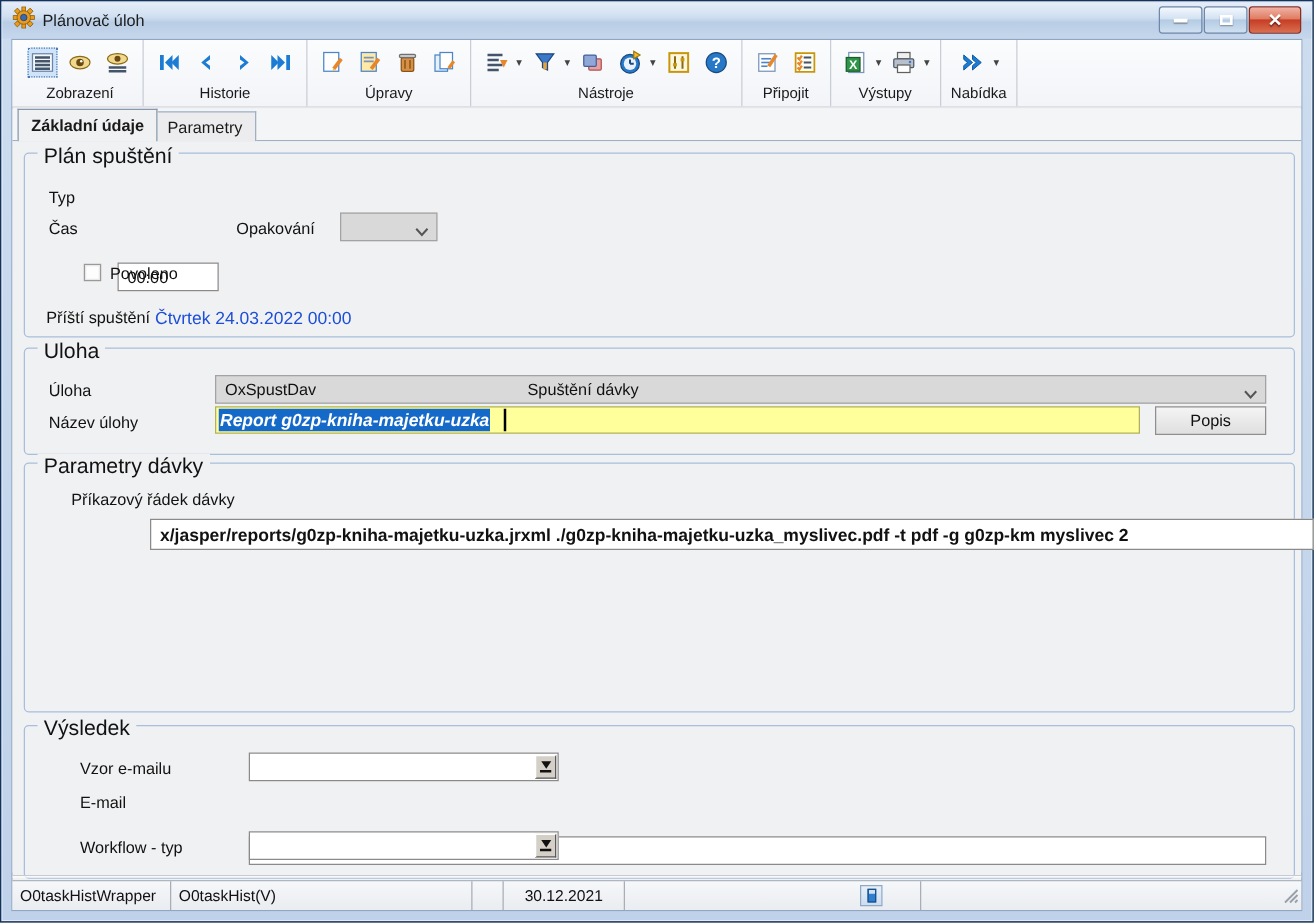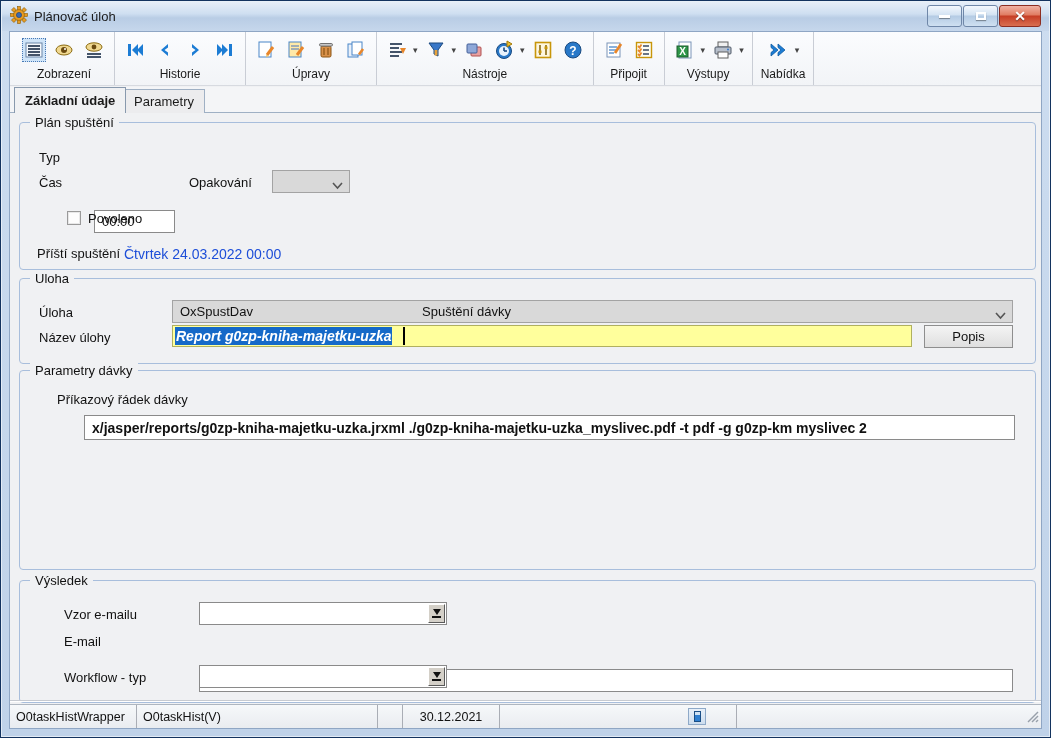--- a/index.html
+++ b/index.html
@@ -47,41 +47,41 @@
   .tabbar .baseline { position:absolute; left:0; right:0; bottom:0; height:1px; background:#9fb0c4; }
   .tab { position:absolute; bottom:0; height:24px; padding:0 10px; font-size:13px;
     display:flex; align-items:center; border:1px solid #9fb0c4; border-bottom:none;
     background:#e9ebee; color:#1a1a1a; cursor:default; }
   .tab.active { left:4px; height:26px; background:#f0f1f3; font-weight:bold; border-color:#8899ad; z-index:2; }
   .tab.inactive { left:113px; background:#ececee; }
 
   
   .content { position:absolute; top:81px; left:0; right:0; bottom:30px; background:#f0f1f3; }
   .gbox { position:absolute; left:9px; width:1017px; border:1px solid #a8bedc; border-radius:4px; background:#f0f1f3; }
-  .gbox > .legend { position:absolute; top:-8px; left:10px; background:#f0f1f3; padding:0 5px; font-size:13px; color:#111; }
+  .gbox > .legend { position:absolute; top:-8px; left:10px; background:#f0f1f3; padding:0 5px; font-size:17px; color:#111; }
   .flabel { position:absolute; font-size:13px; color:#111; }
 
   .combo { position:absolute; background:#d9d9d9; border:1px solid #a3a3a3; height:23px; font-size:13px; color:#111; }
   .combo .chev { position:absolute; right:6px; top:7px; }
   .combo .val { position:absolute; left:7px; top:3px; }
   .tinput { position:absolute; background:#fff; border:1px solid #8a8a8a; height:23px; font-size:13px; color:#111;margin-top:40px; }
   .tinput .val { position:absolute; left:7px; top:3px; }
 
   .checkbox { position:absolute; width:14px; height:14px; background:#fdfdfd; border:1px solid #9a9a9a; box-shadow:inset 0 0 0 1px #e8e8e8; }
 
   .purple { color:#1d4ed8; }
 
   .yellowfield { position:absolute; background:#ffff9c; border:1px solid #b0b060; height:22px; font-size:14px; }
   .yellowfield .sel { position:absolute; left:2px; top:1px; background:#1569c8; color:#fff; font-weight:bold; padding:1px 1px; white-space:nowrap; }
   .yellowfield .caret { position:absolute; top:1px; width:2px; height:18px; background:#000; }
 
   .btn { position:absolute; height:23px; background:linear-gradient(#f4f4f4,#dfdfdf); border:1px solid #8e8e8e;
     font-size:13px; color:#111; display:flex; align-items:center; justify-content:center; cursor:default; }
 
-  .cmdinput { position:absolute; background:#fff; border:1px solid #8a8a8a; height:25px; }
+  .cmdinput { position:absolute; background:#fff; border:1px solid #8a8a8a; height:25px;margin-left:36px; }
   .cmdinput .val { position:absolute; left:7px; top:4px; font-size:14px; font-weight:bold; color:#111; white-space:nowrap; }
 
   .oldcombo { position:absolute; height:23px; background:#fff; border:1px solid #8a8a8a; }
   .oldbtn { position:absolute; right:1px; top:1px; width:17px; height:19px; background:#d4d0c8;
     border:1px solid; border-color:#fff #5a5a5a #5a5a5a #fff; display:flex; flex-direction:column; align-items:center; justify-content:center; cursor:default; }
   .oldbtn .tri { width:0; height:0; border-left:4px solid transparent; border-right:4px solid transparent; border-top:6px solid #111; }
   .oldbtn .bar { width:9px; height:2px; background:#111; margin-top:1px; }
 
   
   .divider { position:absolute; left:0; right:0; bottom:26px; height:2px;

